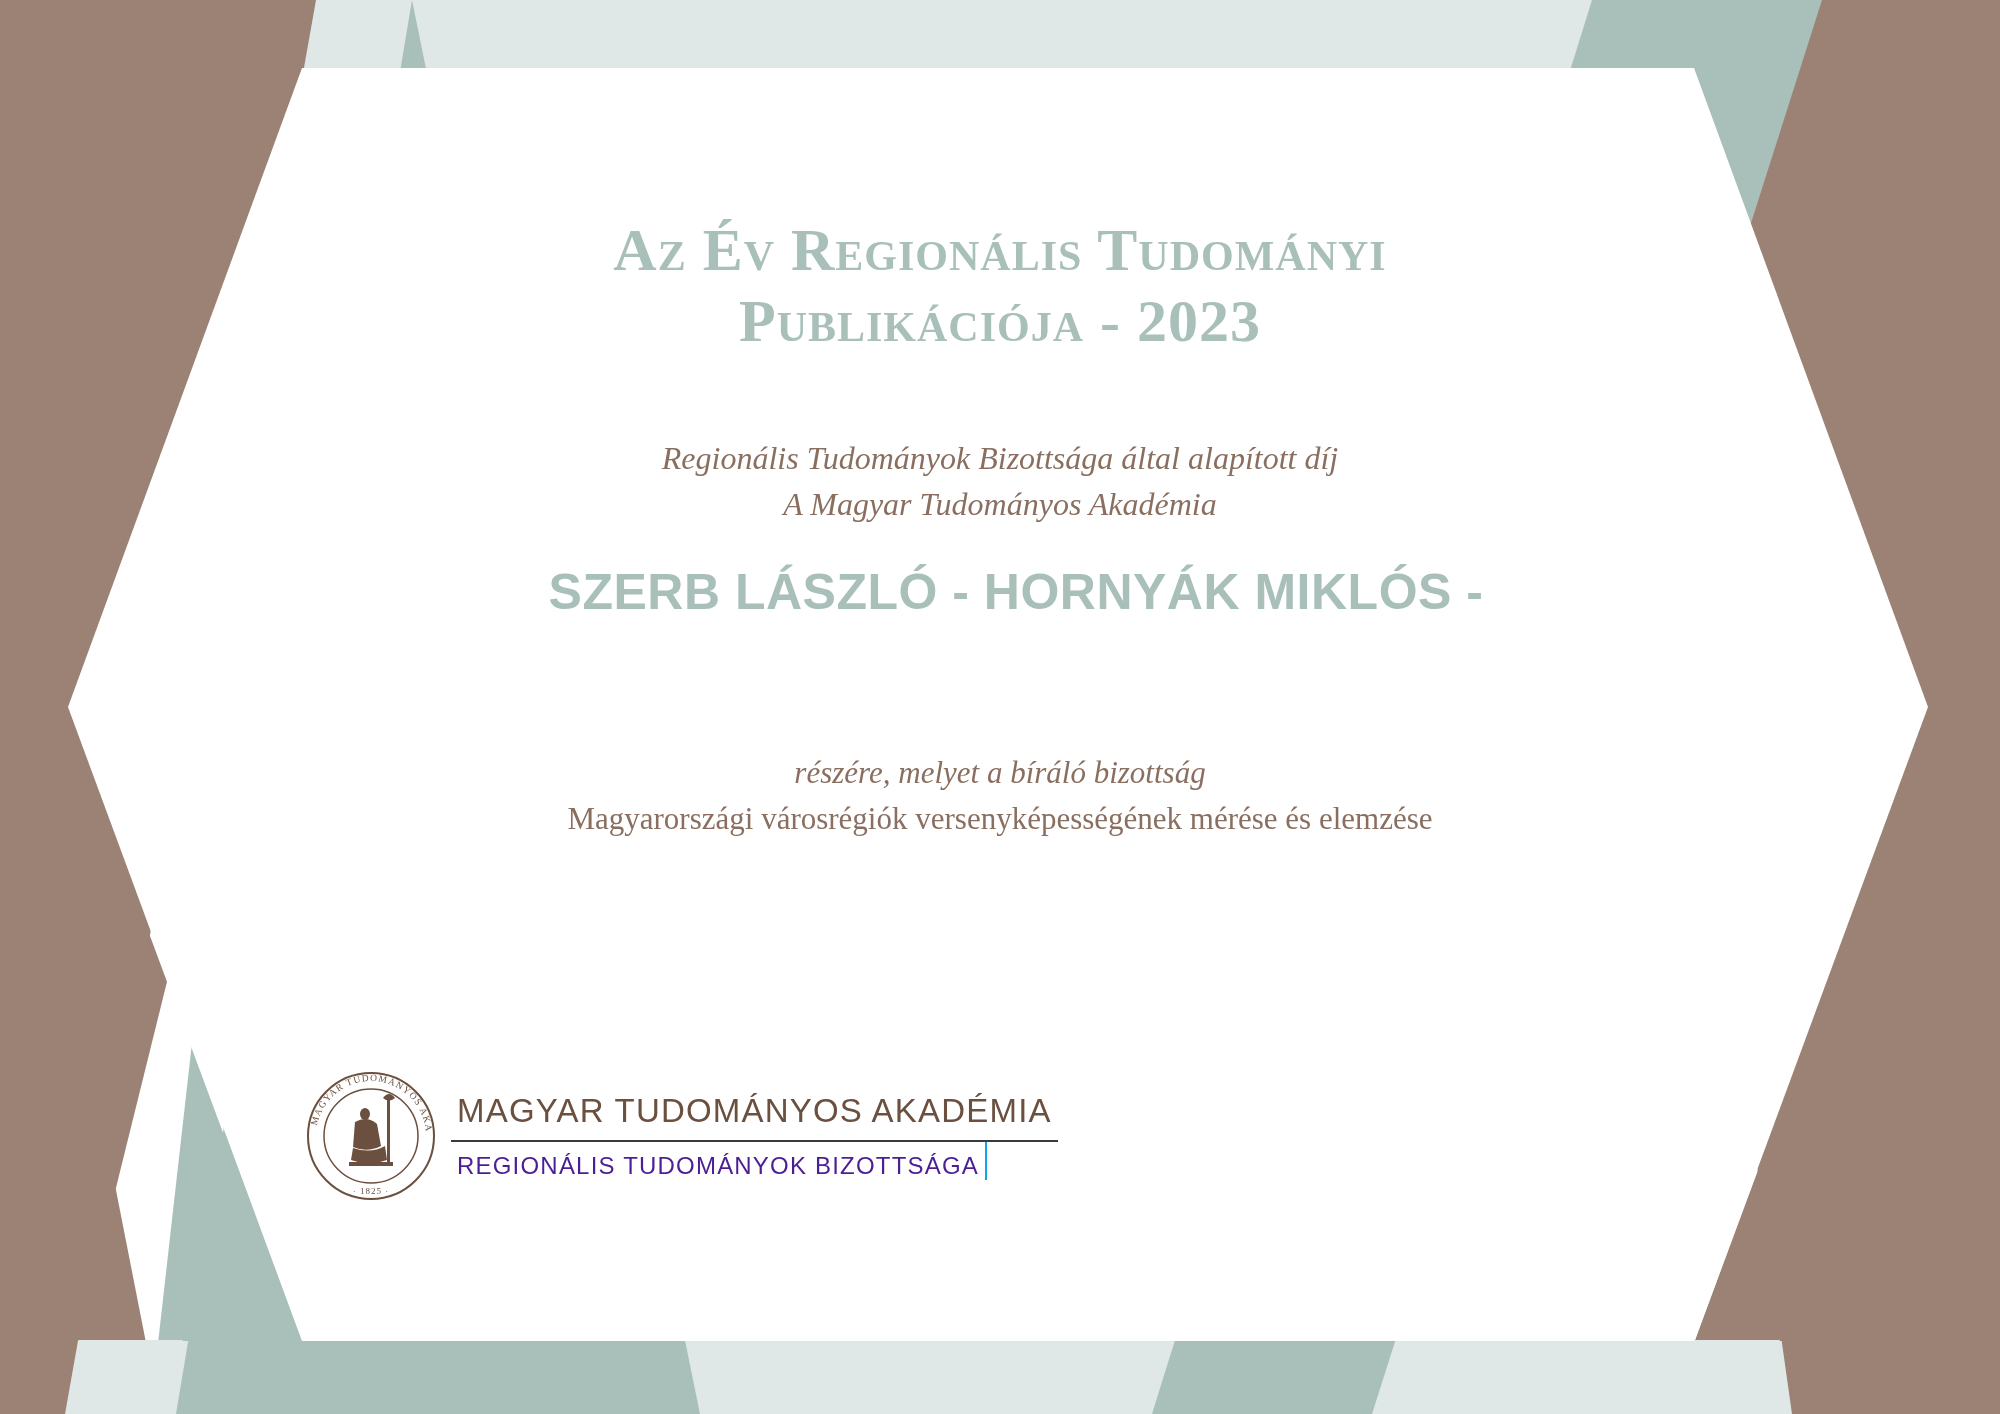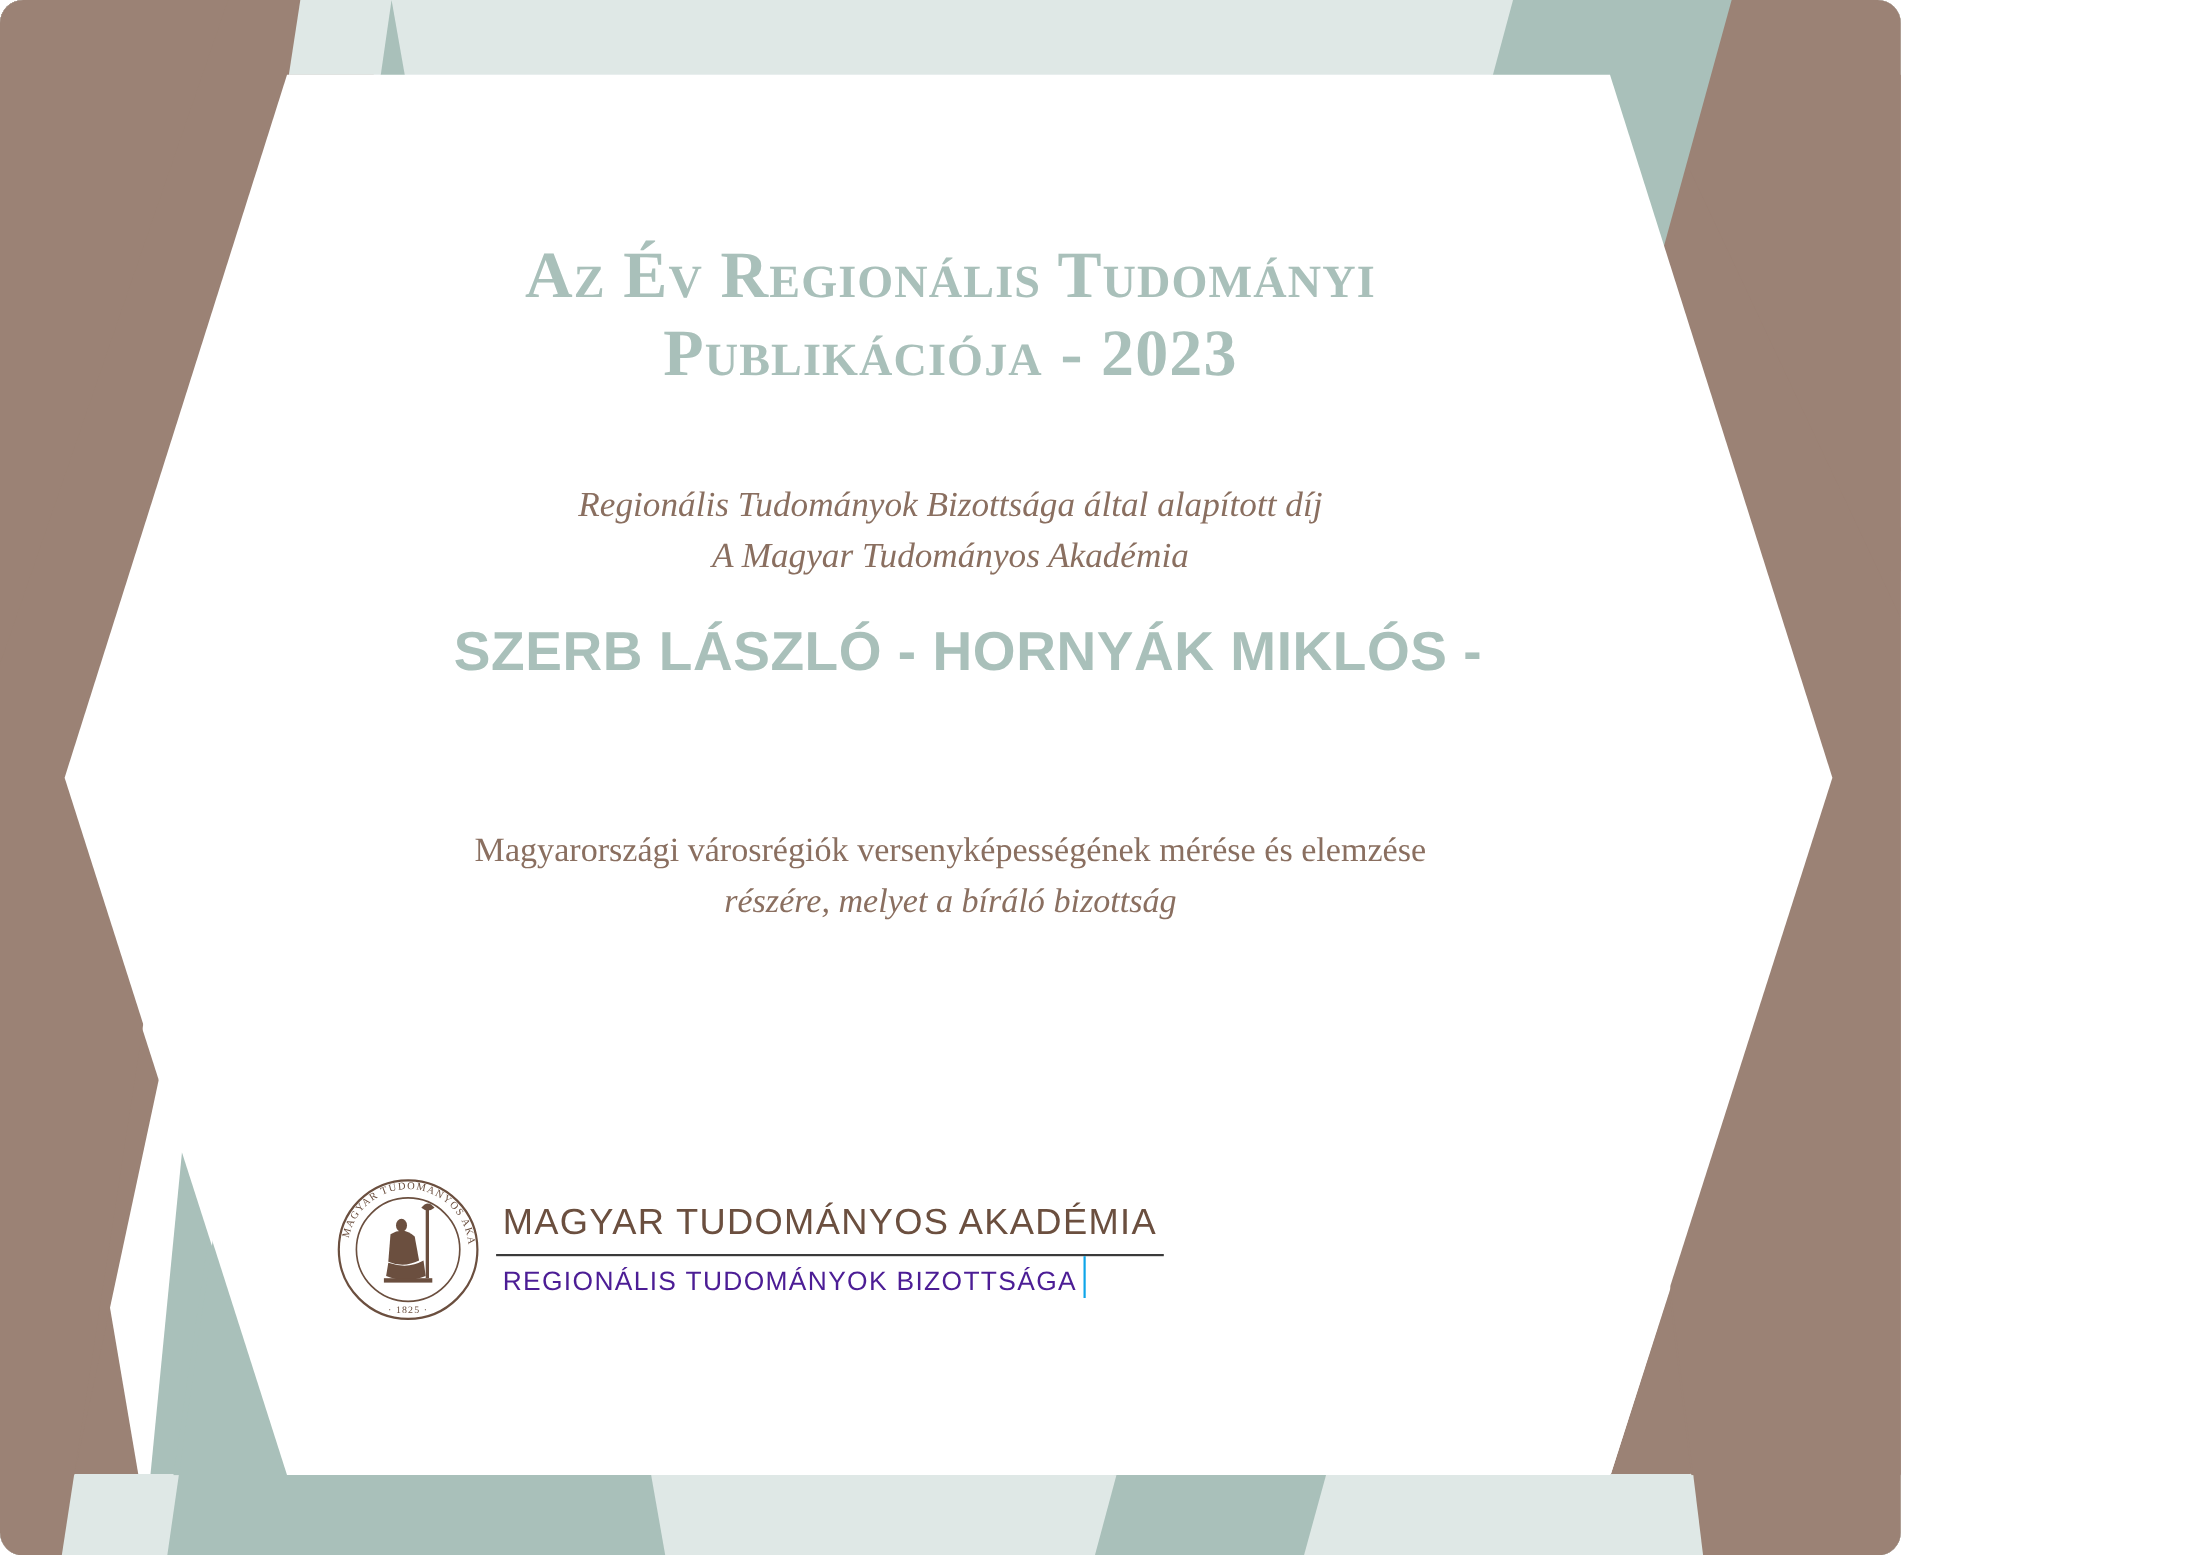--- a/index.html
+++ b/index.html
@@ -5,25 +5,24 @@
   html, body {
     margin: 0;
     padding: 0;
     background: #ffffff;
   }
   body {
     font-family: "Liberation Serif", serif;
   }
   .certificate {
     position: relative;
-    width: 1728px;
+    width: 2000px;
     height: 1414px;
     overflow: hidden;
     background: #ffffff;
-    border-radius: 21px;
   }
   
   .bg-layer {
     position: absolute;
     inset: 0;
     width: 100%;
     height: 100%;
   }
   .content {
     position: absolute;
@@ -250,22 +249,22 @@
     <div class="subtitle-block">
       <div class="subtitle-line">Regionális Tudományok Bizottsága által alapított díj</div>
       <div class="subtitle-line">A Magyar Tudományos Akadémia</div>
     </div>
 
     <div class="recipients-block">
       <div class="recipient-line">SZERB LÁSZLÓ - HORNYÁK MIKLÓS -</div>
     </div>
 
     <div class="citation-block">
+      <div class="citation-line italic">részére, melyet a bíráló bizottság</div>
       <div class="citation-line">Magyarországi városrégiók versenyképességének mérése és elemzése</div>
-      <div class="citation-line italic">részére, melyet a bíráló bizottság</div>
     </div>
 
     <div class="footer">
 
       <div class="logo-area">
         <div class="logo-seal">
           <svg viewBox="0 0 132 132" width="132" height="132">
             <circle cx="66" cy="66" r="63" fill="none" stroke="#6b4f3f" stroke-width="2"></circle>
             <circle cx="66" cy="66" r="47" fill="none" stroke="#6b4f3f" stroke-width="1.5"></circle>
             <defs>

